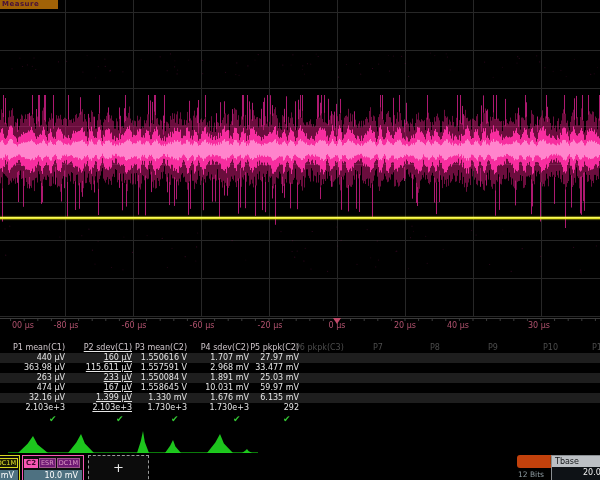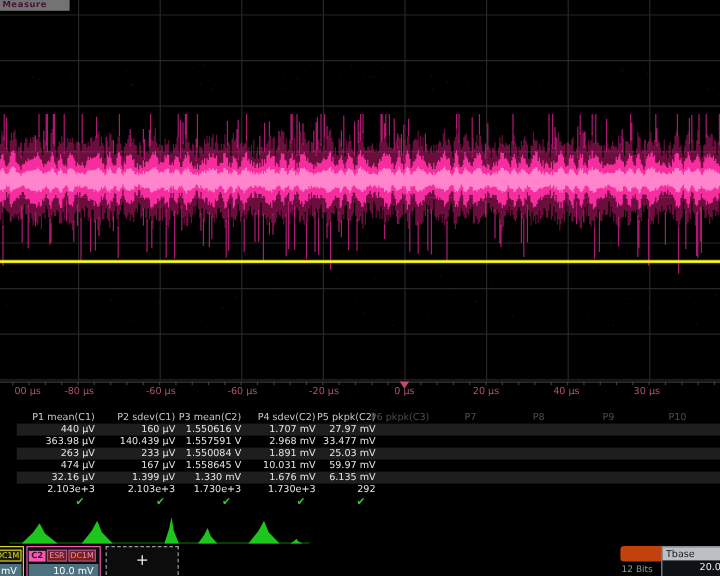--- a/index.html
+++ b/index.html
@@ -3,47 +3,47 @@
 <meta charset="utf-8">
 <style>
   html,body{margin:0;padding:0;background:#000;}
   .screen{
     position:relative;width:600px;height:480px;background:#000;overflow:hidden;
     font-family:"DejaVu Sans","Liberation Sans",sans-serif;
   }
   svg.layer{position:absolute;left:0;top:0;}
   
   .menu-frag{
-    position:absolute;left:0;top:0;width:56px;height:9px;background:#737373;
+    position:absolute;left:0;top:0;width:56px;height:9px;background:#a16207;
     color:#47103a;font-size:7px;line-height:9px;font-weight:bold;overflow:hidden;
     padding-left:2px;letter-spacing:.5px;
   }
   
   .taxis span{
     position:absolute;top:321px;font-size:8px;color:#b0526e;white-space:nowrap;
     transform:translateX(-50%);
   }
   .taxis span.first{transform:none;left:1px;}
   
-  .mtable{position:absolute;left:14px;top:343px;width:572px;height:90px;}
+  .mtable{position:absolute;left:0;top:343px;width:572px;height:90px;}
   .stripe{position:absolute;left:0;width:600px;height:10px;background:#1e1e1e;}
   .mcol{position:absolute;top:0;width:95px;text-align:right;font-size:8px;color:#e6e6e6;}
   .mcol .hd{height:10px;line-height:10px;color:#cfc6cb;}
   .mcol .cell{height:10px;line-height:10px;white-space:nowrap;}
   .ihd{position:absolute;top:0;font-size:8px;color:#4c4c4c;white-space:nowrap;height:10px;line-height:10px;}
   .chk{position:absolute;top:70px;font-size:9px;color:#35c935;line-height:12px;}
   
   .descbox{position:absolute;top:455px;height:40px;background:#0c0c0c;box-sizing:border-box;}
   .c1box{left:-45px;width:65px;border:1px solid #d8d820;}
   .c2box{left:22px;width:62px;border:1px solid #f857b4;}
   .addbox{left:88px;width:61px;border:1px dashed #9a9a9a;color:#e8e8e8;
           text-align:center;font-size:13px;line-height:24px;}
   .brow{display:flex;align-items:center;gap:1px;height:12px;padding:1px 1px 0 1px;}
   .badge-c2{background:#f857b4;color:#40082c;font-size:7px;font-weight:bold;padding:0 2px;line-height:9px;}
-  .badge-dim{border:1px solid #a0558c;background:#7f1d1d;color:#dc9ac4;font-size:6.5px;line-height:8px;padding:0 1px;}
+  .badge-dim{border:1px solid #a0558c;background:#701a75;color:#dc9ac4;font-size:6.5px;line-height:8px;padding:0 1px;}
   .badge-c1{border:1px solid #d8d820;background:#1c1c04;color:#e2e22a;font-size:6.5px;line-height:8px;padding:0 1px;margin-left:auto;}
   .vrow{background:#4e7181;color:#fff;font-size:8px;line-height:11px;text-align:right;
         padding-right:4px;margin:1px;white-space:nowrap;}
   
   .hdbadge{position:absolute;left:517px;top:455px;width:48px;height:13px;background:#c2410c;
            border-radius:3px;color:#002800;font-size:9px;font-weight:bold;text-align:right;line-height:13px;}
   .bits{position:absolute;left:518px;top:470px;font-size:7.5px;color:#8d9aa0;white-space:nowrap;}
   .tbasebox{position:absolute;left:551px;top:455px;width:70px;height:40px;border:1px solid #8a8f93;
             background:#0e1216;box-sizing:border-box;}
   .tbasebox .th{background:#bcc0c4;color:#16181a;font-size:8px;line-height:11px;padding-left:3px;}
@@ -226,42 +226,42 @@
   <div class="menu-frag">Measure</div>
 
   <div class="taxis" id="taxis">
       <span class="first" style="left: 12px;">00 µs</span>
       <span style="left: 66px;">-80 µs</span>
       <span style="left: 134px;">-60 µs</span>
       <span style="left: 202px;">-60 µs</span>
       <span style="left: 270px;">-20 µs</span>
       <span style="left: 337px;">0 µs</span>
       <span style="left: 405px;">20 µs</span>
-      <span style="left: 472px;">40 µs</span>
+      <span style="left: 458px;">40 µs</span>
       <span style="left: 539px;">30 µs</span>
     </div>
 
   <div class="mtable" id="mtable">
       <div class="stripe" style="top: 10px;"></div>
       <div class="stripe" style="top: 30px;"></div>
       <div class="stripe" style="top: 50px;"></div>
       <div class="mcol" style="left: -30px;">
         <div class="hd">P1 mean(C1)</div>
         <div class="cell">440 µV</div>
         <div class="cell">363.98 µV</div>
         <div class="cell">263 µV</div>
         <div class="cell">474 µV</div>
         <div class="cell">32.16 µV</div>
         <div class="cell">2.103e+3</div>
       </div>
       <span class="chk" style="left: 49px;">✔</span>
-      <div class="mcol" style="left: 37px;">
+      <div class="mcol" style="left: 37px; text-decoration: underline;">
         <div class="hd">P2 sdev(C1)</div>
         <div class="cell">160 µV</div>
-        <div class="cell">140.439 µV</div>
+        <div class="cell">115.611 µV</div>
         <div class="cell">233 µV</div>
         <div class="cell">167 µV</div>
         <div class="cell">1.399 µV</div>
         <div class="cell">2.103e+3</div>
       </div>
       <span class="chk" style="left: 116px;">✔</span>
       <div class="mcol" style="left: 92px; text-align: right;">
         <div class="hd">P3 mean(C2)</div>
         <div class="cell">1.550616 V</div>
         <div class="cell">1.557591 V</div>

